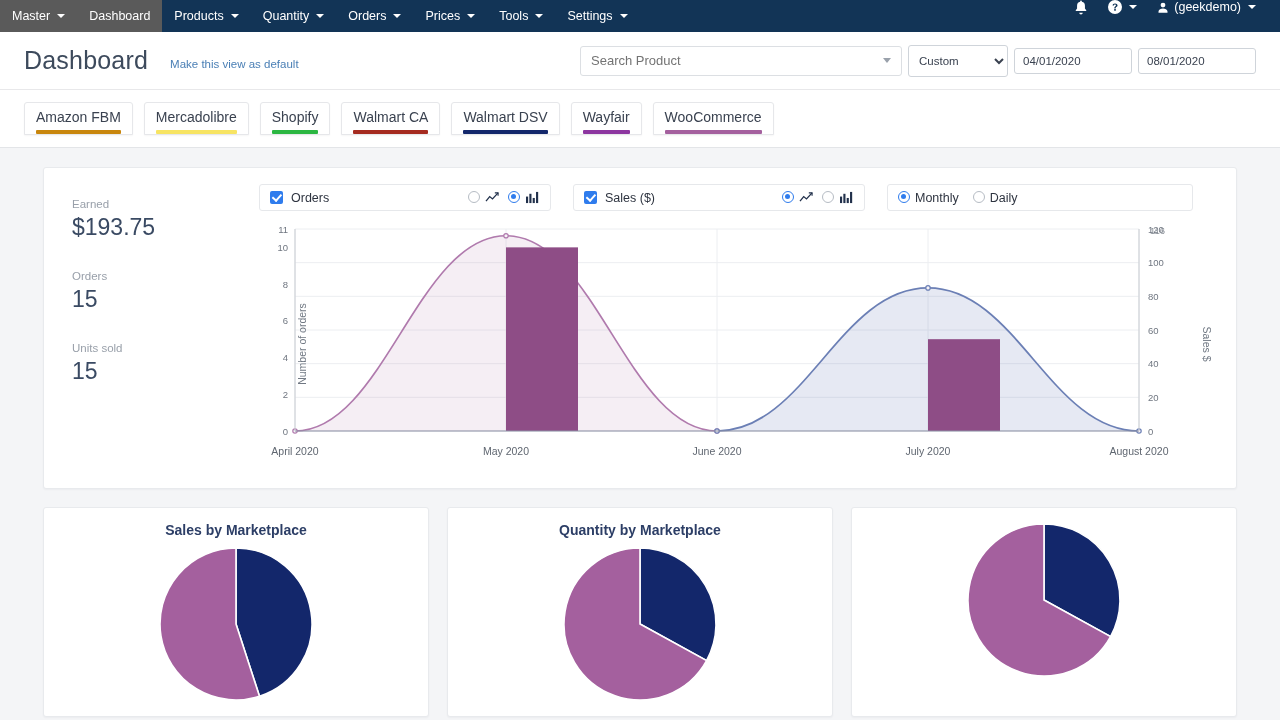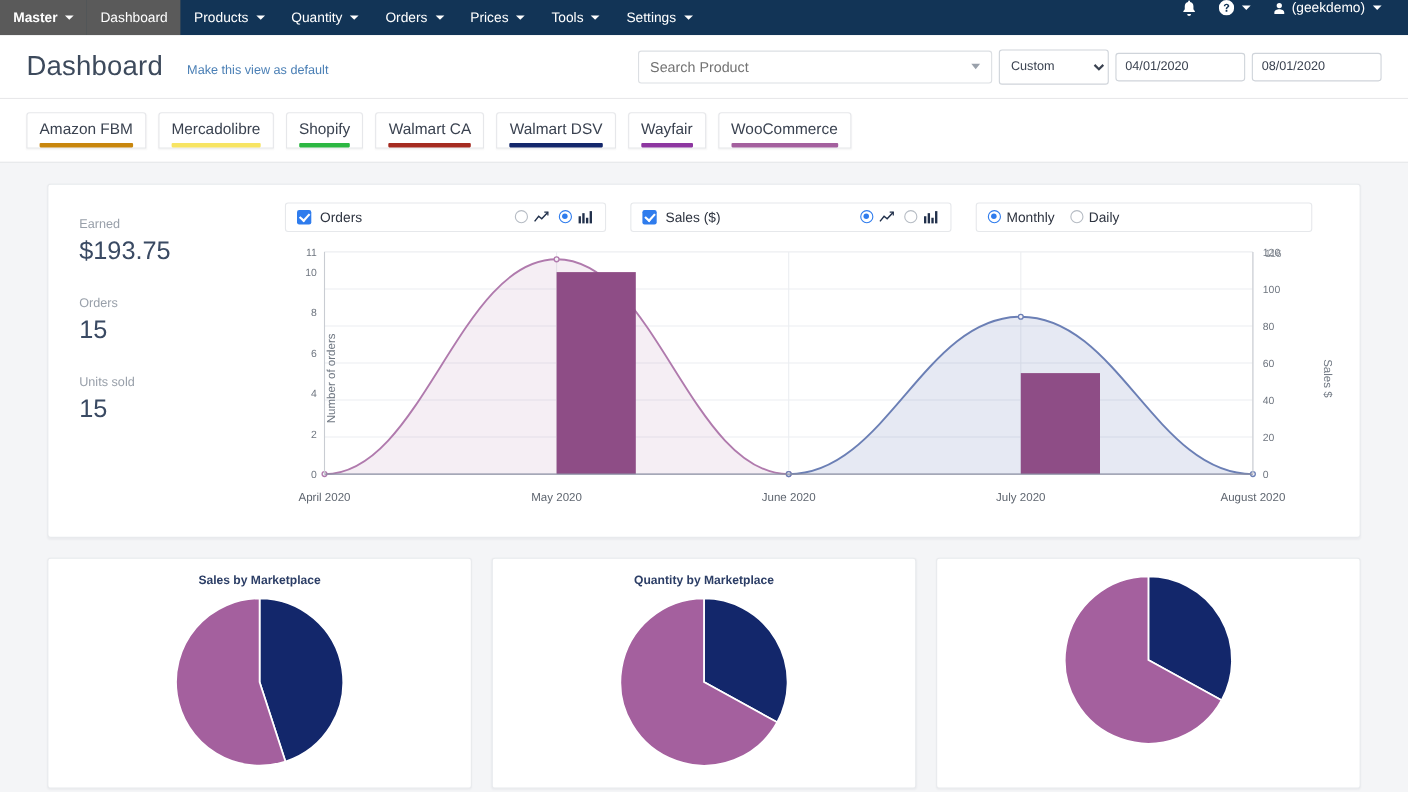--- a/index.html
+++ b/index.html
@@ -11,21 +11,21 @@
     color: #2e3440;
   }
 
   
   .navbar {
     height: 32px; background: #123456; display: flex; align-items: stretch;
     font-size: 12.5px; color: #ffffff;
   }
   .nav-brand {
     background: #5a5a5a; color: #fff; display: flex; align-items: center;
-    padding: 0 12px; gap: 5px; font-weight: 700;
+    padding: 0 12px; gap: 5px; font-weight: 400;
   }
   .nav-item {
     display: flex; align-items: center; padding: 0 12px; gap: 5px;
     color: #ffffff; white-space: nowrap;
   }
   .nav-item.active { background: #5a5a5a; }
   .caret {
     width: 0; height: 0; border-left: 4px solid transparent;
     border-right: 4px solid transparent; border-top: 4px solid #ffffff;
     display: inline-block; margin-left: 2px;
@@ -134,21 +134,21 @@
   }
   .ylabel-right {
     position: absolute; right: -6px; top: 50%; transform: translateY(-50%) rotate(90deg);
     font-size: 10.5px; color: #707883; white-space: nowrap;
   }
 
   
   .pie-row { display: flex; gap: 18px; margin-top: 18px; }
   .pie-card { flex: 1; height: 210px; padding-top: 14px; }
   .pie-title {
-    text-align: center; font-size: 11px; font-weight: bold; color: #2c3e66;
+    text-align: center; font-size: 14px; font-weight: bold; color: #2c3e66;
     margin-bottom: 8px;
   }
   .pie-holder { display: flex; justify-content: center; }
 </style>
 </head>
 <body>
 
 <div class="navbar">
   <div class="nav-brand">
     <span>Master</span>

